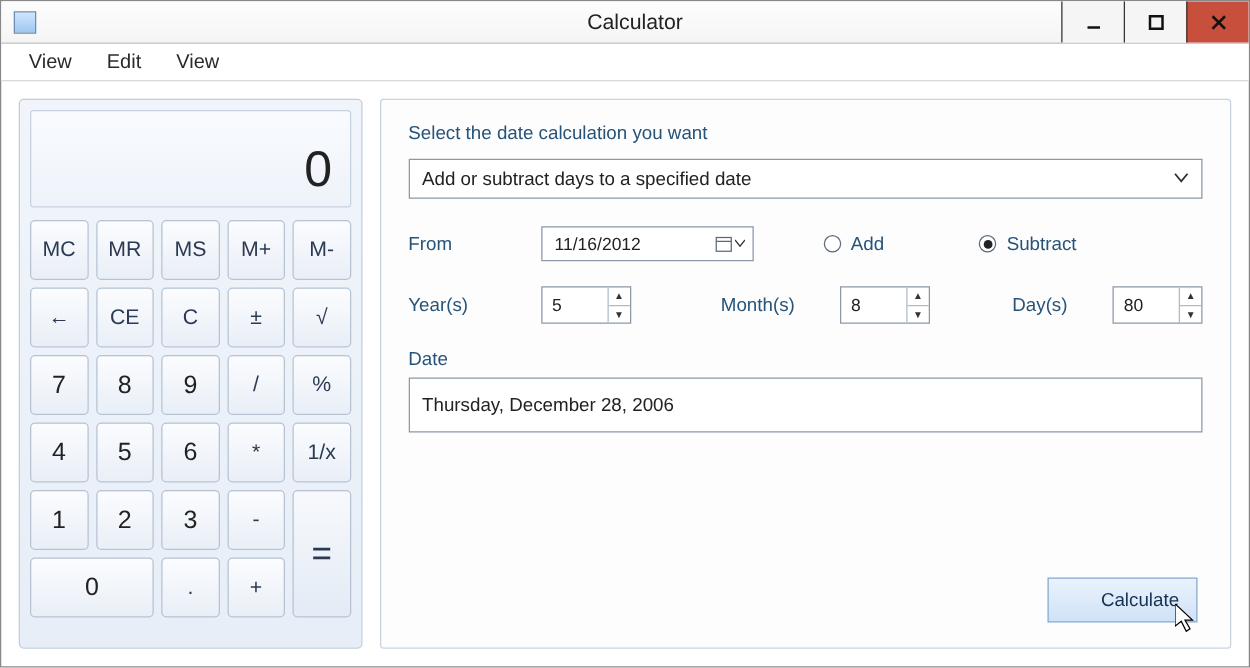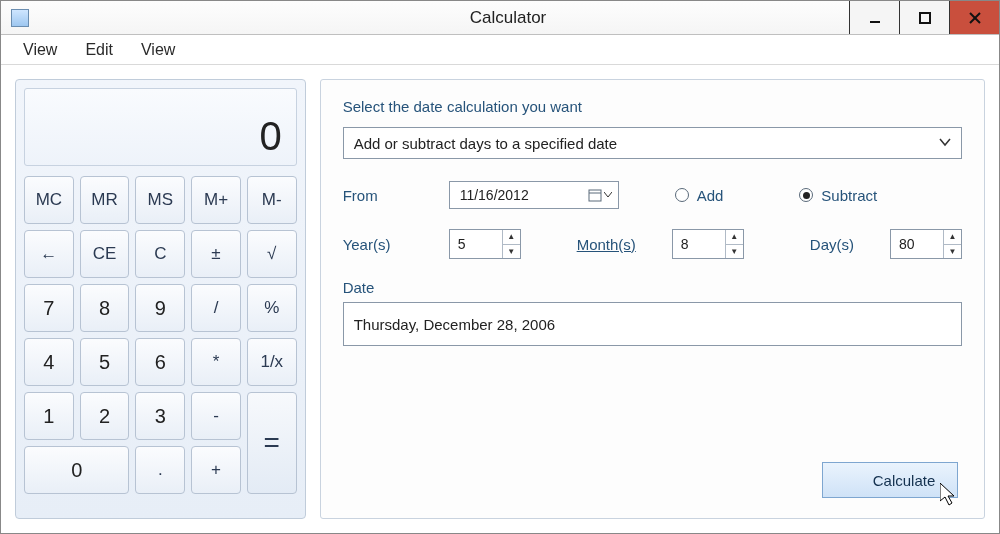--- a/index.html
+++ b/index.html
@@ -148,21 +148,21 @@
   .spin .sval { flex:1; display:flex; align-items:center; padding-left:8px; color:#222; font-size:14px; }
   .spin .arrows { width:18px; display:flex; flex-direction:column; border-left:1px solid #b0bac6; }
   .spin .arrows div { flex:1; display:flex; align-items:center; justify-content:center; font-size:8px; color:#333; border-bottom:1px solid #b0bac6; cursor:default;}
   .spin .arrows div:last-child { border-bottom:none;}
   .resultlabel { color:#26537a; font-size:15px; margin: 10px 0 6px; }
   .resultbox {
     border:1px solid #8a98a8; height:44px; background:#fff; display:flex; align-items:center; padding:0 10px; color:#222; font-size:15px;
   }
   .calcbtn {
     position:absolute; bottom:20px; right:26px;
-    width:136px; height:36px;
+    width:120px; height:36px;
     background: linear-gradient(#eaf3fd,#cfe2f7);
     border:1px solid #7ea6d0;
     display:flex; align-items:center; justify-content:center;
     color:#14314f; font-size:15px; cursor:default;padding-left:28px;
   }
   .cursor { position:absolute; bottom:6px; right:24px; pointer-events:none; }
 </style>
 </head>
 <body>
 
@@ -274,21 +274,21 @@
 
     <div class="row">
       <div class="lbl">Year(s)</div>
       <div class="spin">
         <span class="sval">5</span>
         <span class="arrows">
           <div>▲</div>
           <div>▼</div>
         </span>
       </div>
-      <div style="margin-left:20px;text-decoration:underline;">Month(s)</div>
+      <div style="margin-left:36px;">Month(s)</div>
       <div class="spin">
         <span class="sval">8</span>
         <span class="arrows">
           <div>▲</div>
           <div>▼</div>
         </span>
       </div>
       <div style="margin-left:30px;">Day(s)</div>
       <div class="spin">
         <span class="sval">80</span>

